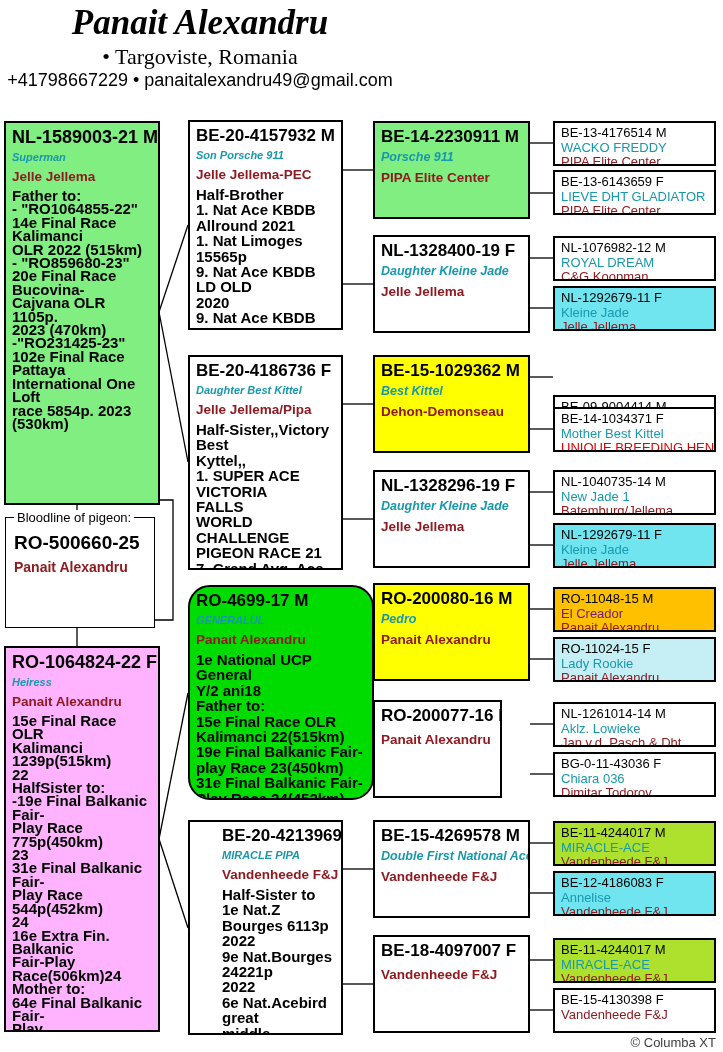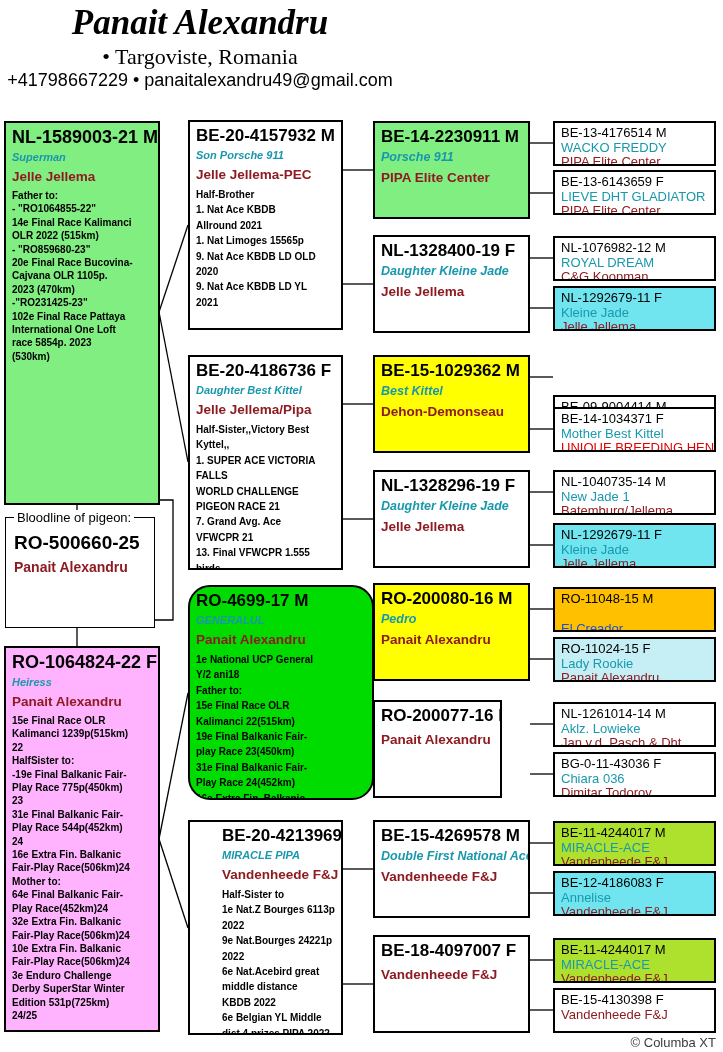--- a/index.html
+++ b/index.html
@@ -11,21 +11,21 @@
              font-size:35px;color:#000;line-height:38px;}
   .hdr-loc{font-family:"Liberation Serif",serif;font-size:22px;color:#000;line-height:26px;margin-top:2px;}
   .hdr-contact{font-size:18px;color:#000;line-height:16px;margin-top:2px;}
   
   .pbox{position:absolute;box-sizing:border-box;border:2px solid #000;overflow:hidden;
         padding:4px 6px;background:#fff;}
   .ring{font-weight:bold;font-size:17px;color:#000;white-space:nowrap;}
   .gen1 .ring{font-size:18px;}
   .pname{font-style:italic;font-weight:bold;font-size:11px;margin-top:3px;white-space:nowrap;}
   .fancier{font-weight:bold;font-size:13.5px;margin-top:6px;white-space:nowrap;}
-  .pbody{font-weight:bold;font-size:10px;color:#000;margin-top:5px;white-space:pre-line;}
+  .pbody{font-weight:bold;font-size:15px;color:#000;margin-top:5px;white-space:pre-line;}
   .gen1 .pbody{line-height:13.4px;}
   .gen2 .pbody{line-height:15.4px;}
   .gen3 .pname{font-size:12.5px;}
   .gen4{padding:3px 6px;}
   .gen4 .ring{font-weight:normal;font-size:13px;line-height:14.5px;}
   .gen4 .pname{font-style:normal;font-weight:normal;font-size:13px;line-height:14.5px;margin-top:0;}
   .gen4 .fancier{font-weight:normal;font-size:13px;line-height:14.5px;margin-top:0;}
   
   .bloodline{position:absolute;left:5px;top:517px;width:150px;height:111px;border:1.5px solid #000;
              background:#fff;box-sizing:border-box;padding:6px 8px;}
@@ -276,21 +276,21 @@
         <div class="pname" style="color: rgb(24, 152, 172);">New Jade 1</div>
         <div class="fancier" style="color: rgb(142, 27, 33);">Batemburg/Jellema</div>
       </div>
       <div class="pbox gen4" style="left: 553px; top: 523px; width: 163px; height: 45px; background: rgb(112, 229, 240);">
         <div class="ring">NL-1292679-11 F</div>
         <div class="pname" style="color: rgb(24, 152, 172);">Kleine Jade</div>
         <div class="fancier" style="color: rgb(142, 27, 33);">Jelle Jellema</div>
       </div>
       <div class="pbox gen4" style="left: 553px; top: 587px; width: 163px; height: 45px; background: rgb(255, 192, 0);">
         <div class="ring">RO-11048-15 M</div>
-        <div class="pname" style="color: #1d4ed8; margin-top: 15px;">El Creador</div>
+        <div class="pname" style="color: #701a75;">El Creador</div>
         <div class="fancier" style="color: rgb(142, 27, 33);">Panait Alexandru</div>
       </div>
       <div class="pbox gen4" style="left: 553px; top: 637px; width: 163px; height: 45px; background: rgb(198, 239, 245);">
         <div class="ring">RO-11024-15 F</div>
         <div class="pname" style="color: rgb(24, 152, 172);">Lady Rookie</div>
         <div class="fancier" style="color: rgb(142, 27, 33);">Panait Alexandru</div>
       </div>
       <div class="pbox gen4" style="left: 553px; top: 702px; width: 163px; height: 45px; background: rgb(255, 255, 255);">
         <div class="ring">NL-1261014-14 M</div>
         <div class="pname" style="color: rgb(24, 152, 172);">Aklz. Lowieke</div>

